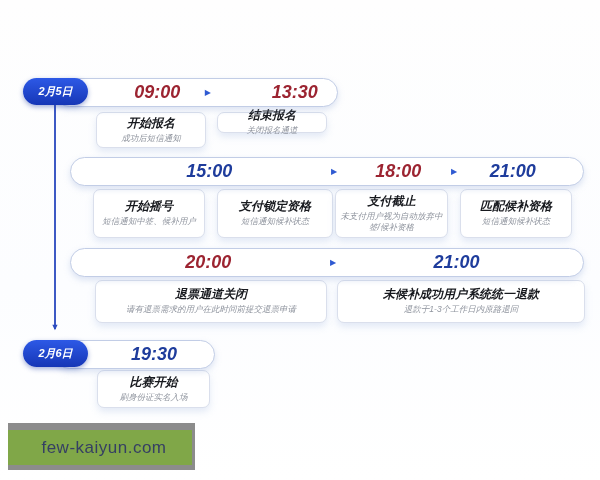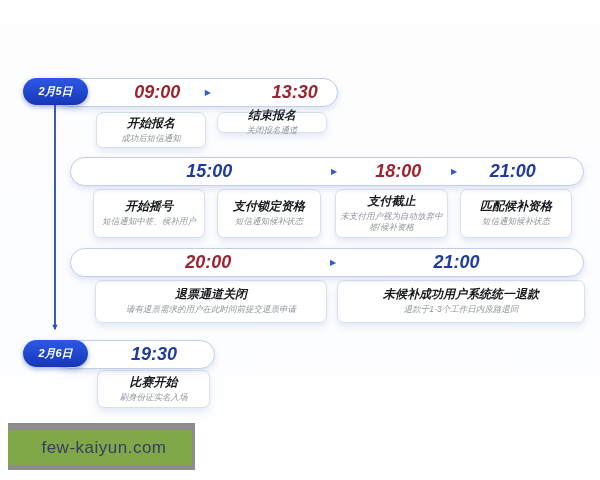--- a/index.html
+++ b/index.html
@@ -77,21 +77,21 @@
     <span class="arr" style="left:51.4%;">▶</span>
     <span class="time tred" style="left:63.9%;">18:00</span>
     <span class="arr" style="left:74.8%;">▶</span>
     <span class="time tblue" style="left:86.3%;">21:00</span>
   </div>
 
   <div class="card" style="left:93px;top:189px;width:112px;height:49px;">
     <div class="ct">开始摇号</div>
     <div class="cs">短信通知中签、候补用户</div>
   </div>
-  <div class="card" style="left:217px;top:189px;width:104px;height:49px;">
+  <div class="card" style="left:217px;top:189px;width:116px;height:49px;">
     <div class="ct">支付锁定资格</div>
     <div class="cs">短信通知候补状态</div>
   </div>
   <div class="card" style="left:335px;top:189px;width:113px;height:49px;">
     <div class="ct">支付截止</div>
     <div class="cs">未支付用户视为自动放弃中签/候补资格</div>
   </div>
   <div class="card" style="left:460px;top:189px;width:112px;height:49px;">
     <div class="ct">匹配候补资格</div>
     <div class="cs">短信通知候补状态</div>

